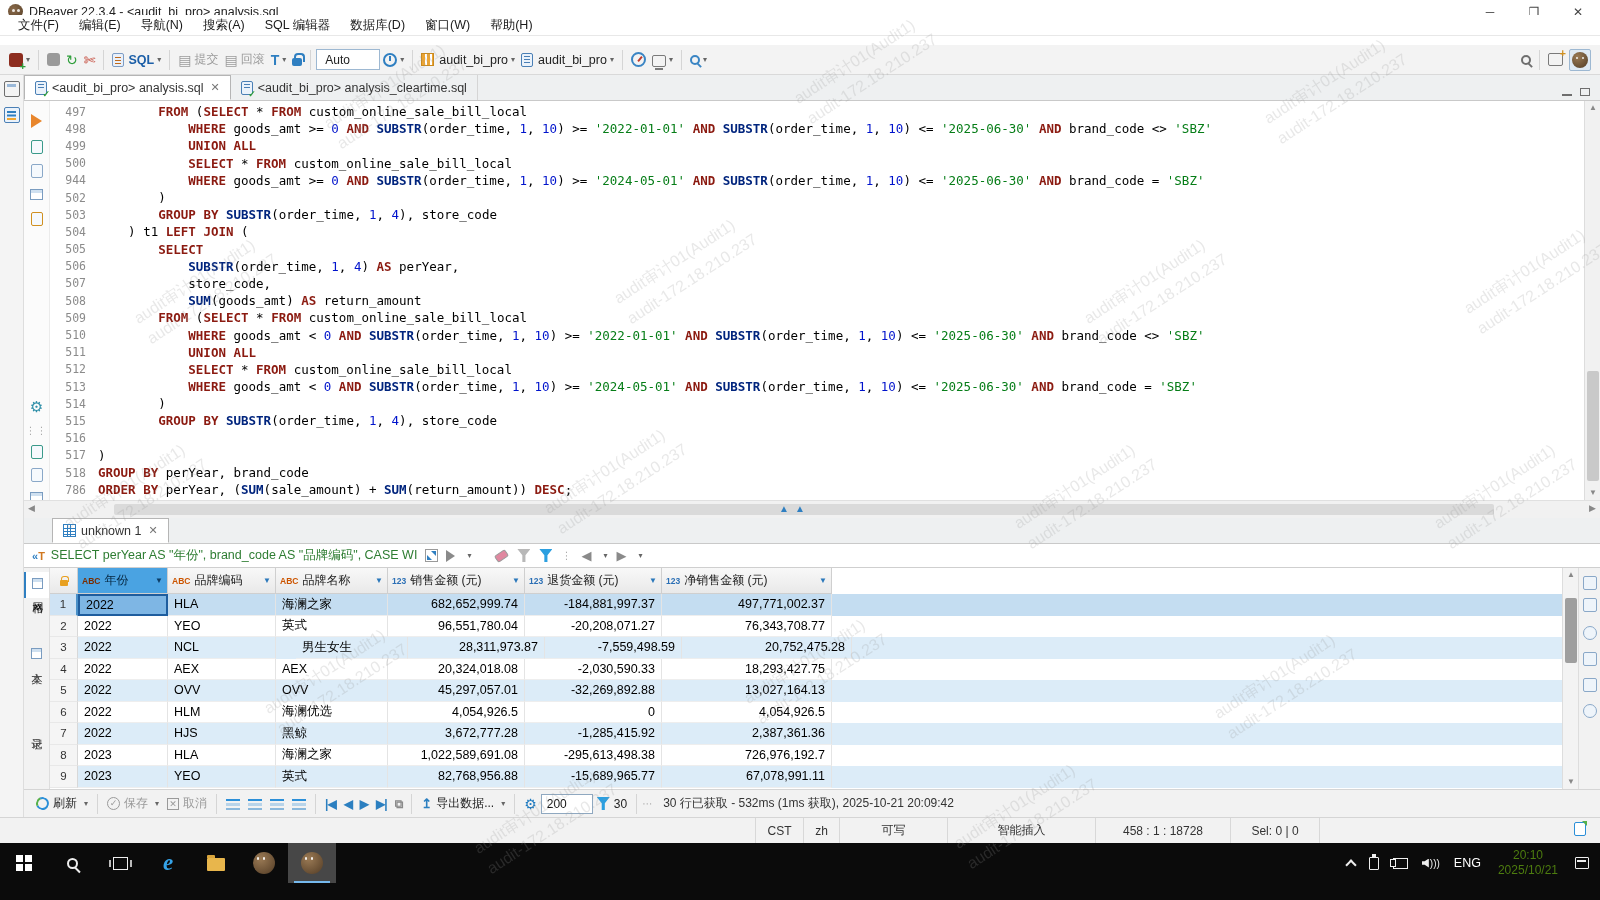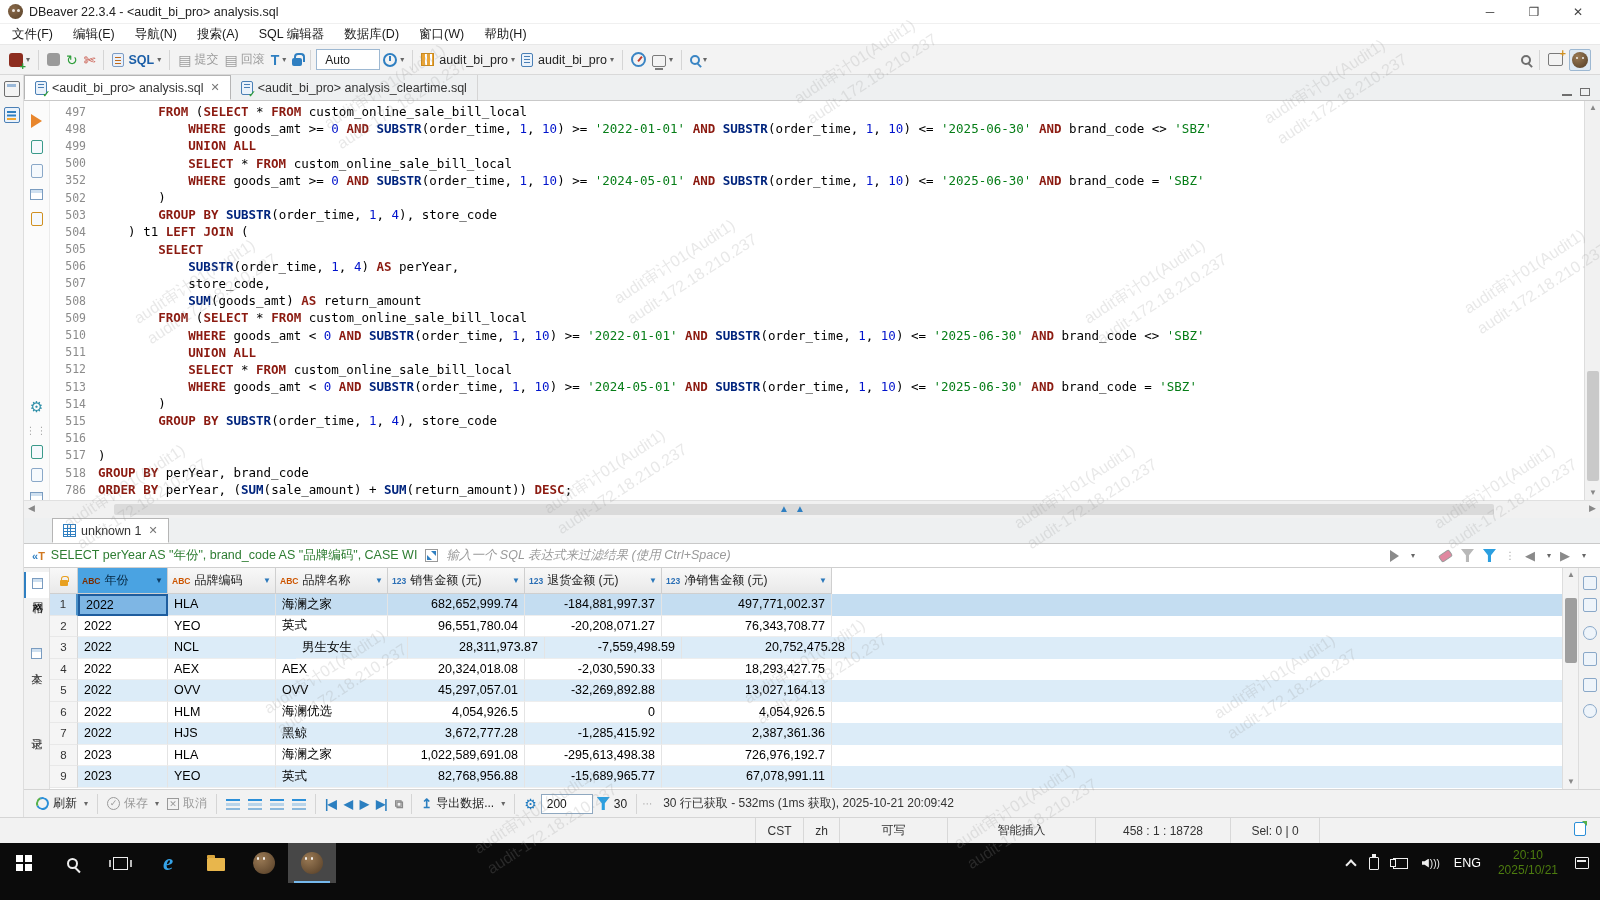--- a/index.html
+++ b/index.html
@@ -8,21 +8,21 @@
 
   
   #titlebar { position:absolute; top:0; left:0; width:1600px; height:24px; background:#fff; display:flex; align-items:center; border-bottom:1px solid #f0f0f0; }
   .app-ico { width:15px; height:15px; border-radius:50%; background:radial-gradient(circle at 35% 35%, #a8behavior 0,#8a6a4a 0%, #5d452c 90%); background:radial-gradient(circle at 35% 35%, #8a6a4a 0%, #5d452c 90%); margin:0 6px 0 8px; position:relative; }
   .app-ico::after { content:""; position:absolute; left:4px; top:5px; width:3px; height:3px; border-radius:50%; background:#fff; box-shadow:5px 0 0 #fff; opacity:.85; }
   #titlebar .title-text { font-size:12.5px; color:#222; }
   .wincaps { margin-left:auto; display:flex; height:24px; }
   .wincap { width:44px; display:flex; align-items:center; justify-content:center; color:#444; font-size:12px; }
 
   
-  #menubar { position:absolute; top:24px; left:0; width:1600px; height:21px; background:#fff; display:flex; align-items:center; padding-left:2px; border-bottom:1px solid #e8e8e8; }
+  #menubar { position:absolute; top:15px; left:0; width:1600px; height:21px; background:#fff; display:flex; align-items:center; padding-left:8px; border-bottom:1px solid #e8e8e8; }
   .menu-item { font-size:12.5px; color:#1a1a1a; padding:0 10px; height:100%; display:flex; align-items:center; }
 
   
   #toolbar { position:absolute; top:45px; left:0; width:1600px; height:30px; background:#f3f3f3; border-bottom:1px solid #d9d9d9; display:flex; align-items:center; padding-left:6px; }
   .tsep { width:1px; height:20px; background:#d5d5d5; margin:0 5px; flex:none; }
   .tbtn { height:24px; display:flex; align-items:center; padding:0 3px; border-radius:2px; flex:none; }
   .drop { font-size:8px; color:#666; margin-left:3px; }
   .ic { display:inline-block; position:relative; flex:none; }
   .ic-plug { width:14px; height:14px; border-radius:3px; background:#8d2d1f; position:relative; }
   .ic-plug::after { content:"+"; position:absolute; right:-3px; bottom:-5px; color:#2e9e3a; font-weight:bold; font-size:11px; }
@@ -389,21 +389,21 @@
         </div>
         <div class="cl">
           <span class="ln">499</span>
           <span class="ct">            <span class="kw">UNION</span> <span class="kw">ALL</span></span>
         </div>
         <div class="cl">
           <span class="ln">500</span>
           <span class="ct">            <span class="kw">SELECT</span> * <span class="kw">FROM</span> custom_online_sale_bill_local</span>
         </div>
         <div class="cl">
-          <span class="ln">352</span>
+          <span class="ln">944</span>
           <span class="ct">            <span class="kw">WHERE</span> goods_amt &gt;= <span class="num">0</span> <span class="kw">AND</span> <span class="fn">SUBSTR</span>(order_time, <span class="num">1</span>, <span class="num">10</span>) &gt;= <span class="str">'2024-05-01'</span> <span class="kw">AND</span> <span class="fn">SUBSTR</span>(order_time, <span class="num">1</span>, <span class="num">10</span>) &lt;= <span class="str">'2025-06-30'</span> <span class="kw">AND</span> brand_code = <span class="str">'SBZ'</span></span>
         </div>
         <div class="cl">
           <span class="ln">502</span>
           <span class="ct">        )</span>
         </div>
         <div class="cl">
           <span class="ln">503</span>
           <span class="ct">        <span class="kw">GROUP</span> <span class="kw">BY</span> <span class="fn">SUBSTR</span>(order_time, <span class="num">1</span>, <span class="num">4</span>), store_code</span>
         </div>
@@ -490,21 +490,20 @@
       <span class="ic-gridfile"></span>
       <span>unknown 1</span>
       <span class="tab-close">✕</span>
     </span>
   </div>
 
   <div id="filterbar">
     <span class="ic-sqlfilter">«<span class="t">T</span></span>
     <span class="query-preview">SELECT perYear AS "年份", brand_code AS "品牌编码", CASE WI</span>
     <span class="expand-ic"></span>
-    <span class="filter-placeholder">输入一个 SQL 表达式来过滤结果 (使用 Ctrl+Space)</span>
     <span class="fb-right">
       <span class="play"></span>
       <span class="drop">▾</span>
       <span style="width:6px"></span>
       <span class="eraser"></span>
       <span class="funnel"></span>
       <span class="funnel blue"></span>
       <span class="vdots">⋮</span>
       <span class="arrow-nav">◀</span>
         <span class="drop">▾</span>

